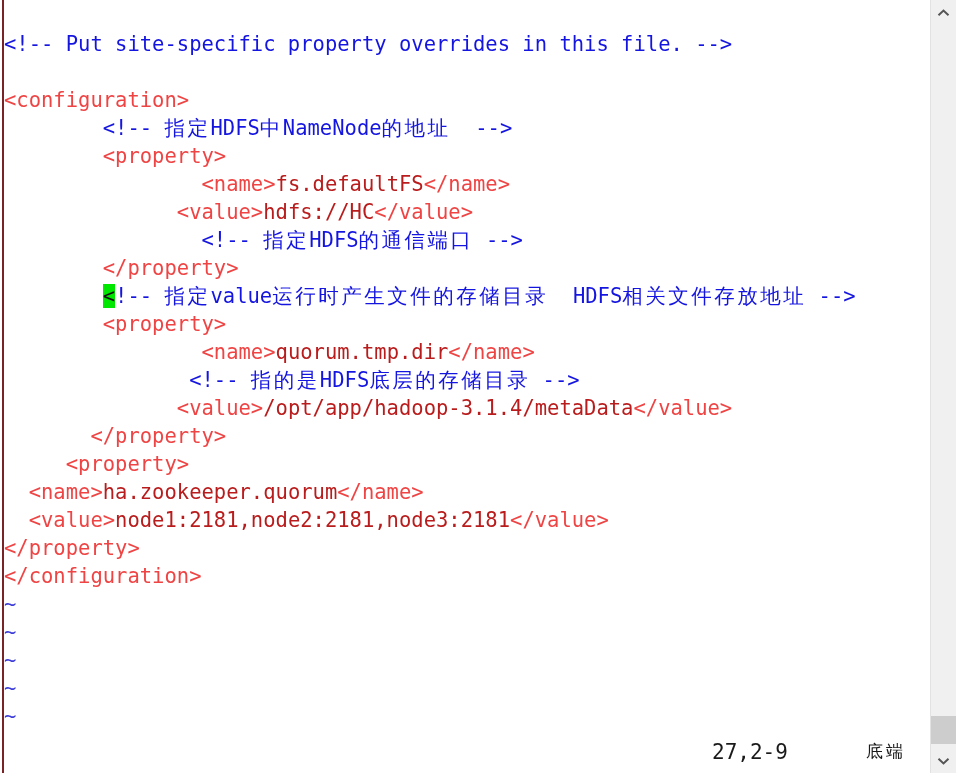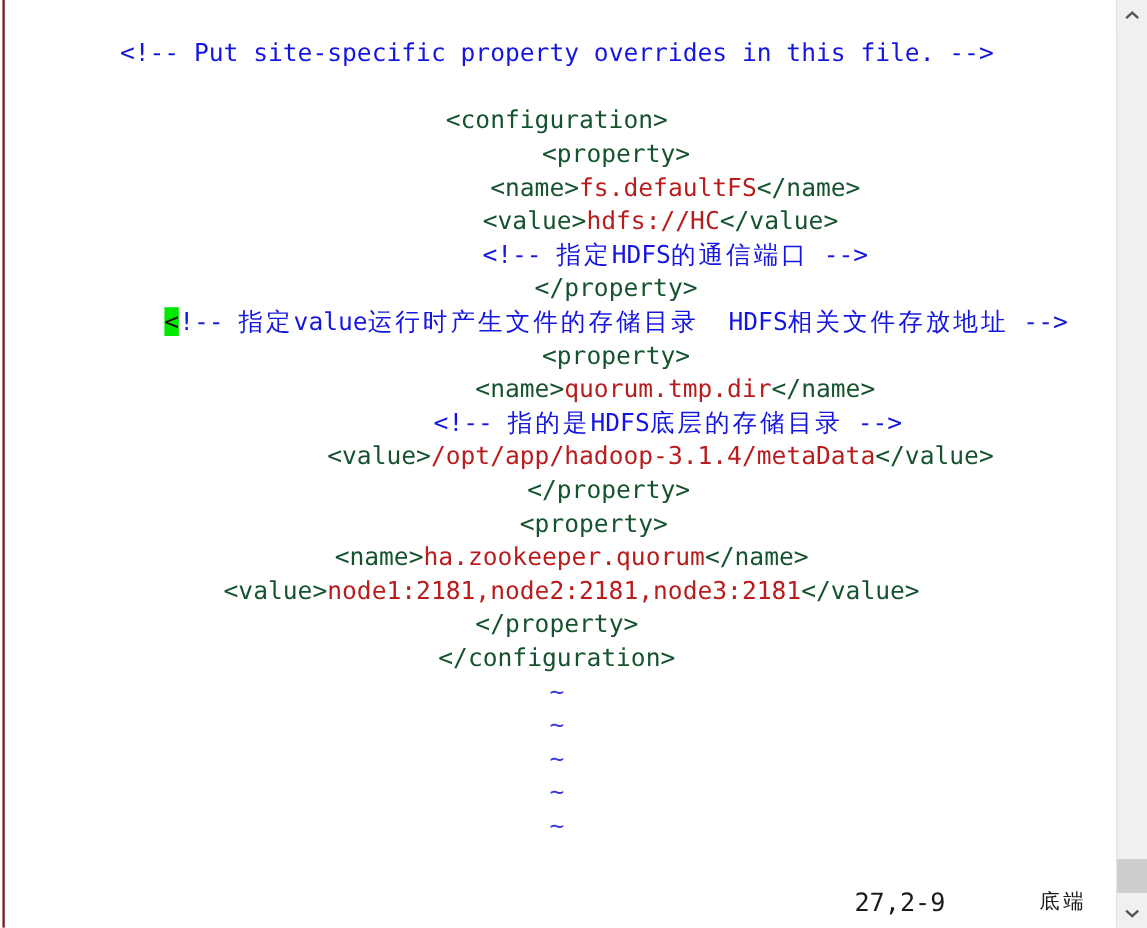--- a/index.html
+++ b/index.html
@@ -44,23 +44,22 @@
     top: 30px;
     width: 920px;
   }
   .line {
     height: 28px;
     line-height: 28px;
     font-size: 20.5px;
     white-space: pre;
     letter-spacing: 0px;
     color: #000000;
-    text-align: center;
   }
-  .tag     { color: #14532d; }
+  .tag     { color: #ef4444; }
   .comment { color: #1515e0; }
   .txt     { color: #b91c1c; }
   .tilde   { color: #3b3bd8; font-size: 20.5px; }
   .cursor  {
     background: #00e800;
     color: #101010;
   }
   .cjk {
     font-family: "DejaVu Sans", "Liberation Sans", sans-serif;
     letter-spacing: 2.5px;
@@ -128,20 +127,21 @@
 
 <div id="app">
 
   <div class="left-edge"></div>
 
   <div class="editor">
     <div class="code-area">
         <div class="line"><span class="comment">&lt;!-- Put site-specific property overrides in this file. --&gt;</span></div>
         <div class="line"></div>
         <div class="line"><span class="tag">&lt;configuration&gt;</span></div>
+        <div class="line"><span>        </span><span class="comment">&lt;!-- </span><span class="comment cjk">指定</span><span class="comment">HDFS</span><span class="comment cjk">中</span><span class="comment">NameNode</span><span class="comment cjk">的地址</span><span class="comment">  --&gt;</span></div>
         <div class="line"><span>        </span><span class="tag">&lt;property&gt;</span></div>
         <div class="line"><span>                </span><span class="tag">&lt;name&gt;</span><span class="txt">fs.defaultFS</span><span class="tag">&lt;/name&gt;</span></div>
         <div class="line"><span>              </span><span class="tag">&lt;value&gt;</span><span class="txt">hdfs://HC</span><span class="tag">&lt;/value&gt;</span></div>
         <div class="line"><span>                </span><span class="comment">&lt;!-- </span><span class="comment cjk">指定</span><span class="comment">HDFS</span><span class="comment cjk">的通信端口</span><span class="comment"> --&gt;</span></div>
         <div class="line"><span>        </span><span class="tag">&lt;/property&gt;</span></div>
         <div class="line"><span>        </span><span class="cursor">&lt;</span><span class="comment">!-- </span><span class="comment cjk">指定</span><span class="comment">value</span><span class="comment cjk">运行时产生文件的存储目录</span><span class="comment">  </span><span class="comment">HDFS</span><span class="comment cjk">相关文件存放地址</span><span class="comment"> --&gt;</span></div>
         <div class="line"><span>        </span><span class="tag">&lt;property&gt;</span></div>
         <div class="line"><span>                </span><span class="tag">&lt;name&gt;</span><span class="txt">quorum.tmp.dir</span><span class="tag">&lt;/name&gt;</span></div>
         <div class="line"><span>               </span><span class="comment">&lt;!-- </span><span class="comment cjk">指的是</span><span class="comment">HDFS</span><span class="comment cjk">底层的存储目录</span><span class="comment"> --&gt;</span></div>
         <div class="line"><span>              </span><span class="tag">&lt;value&gt;</span><span class="txt">/opt/app/hadoop-3.1.4/metaData</span><span class="tag">&lt;/value&gt;</span></div>

